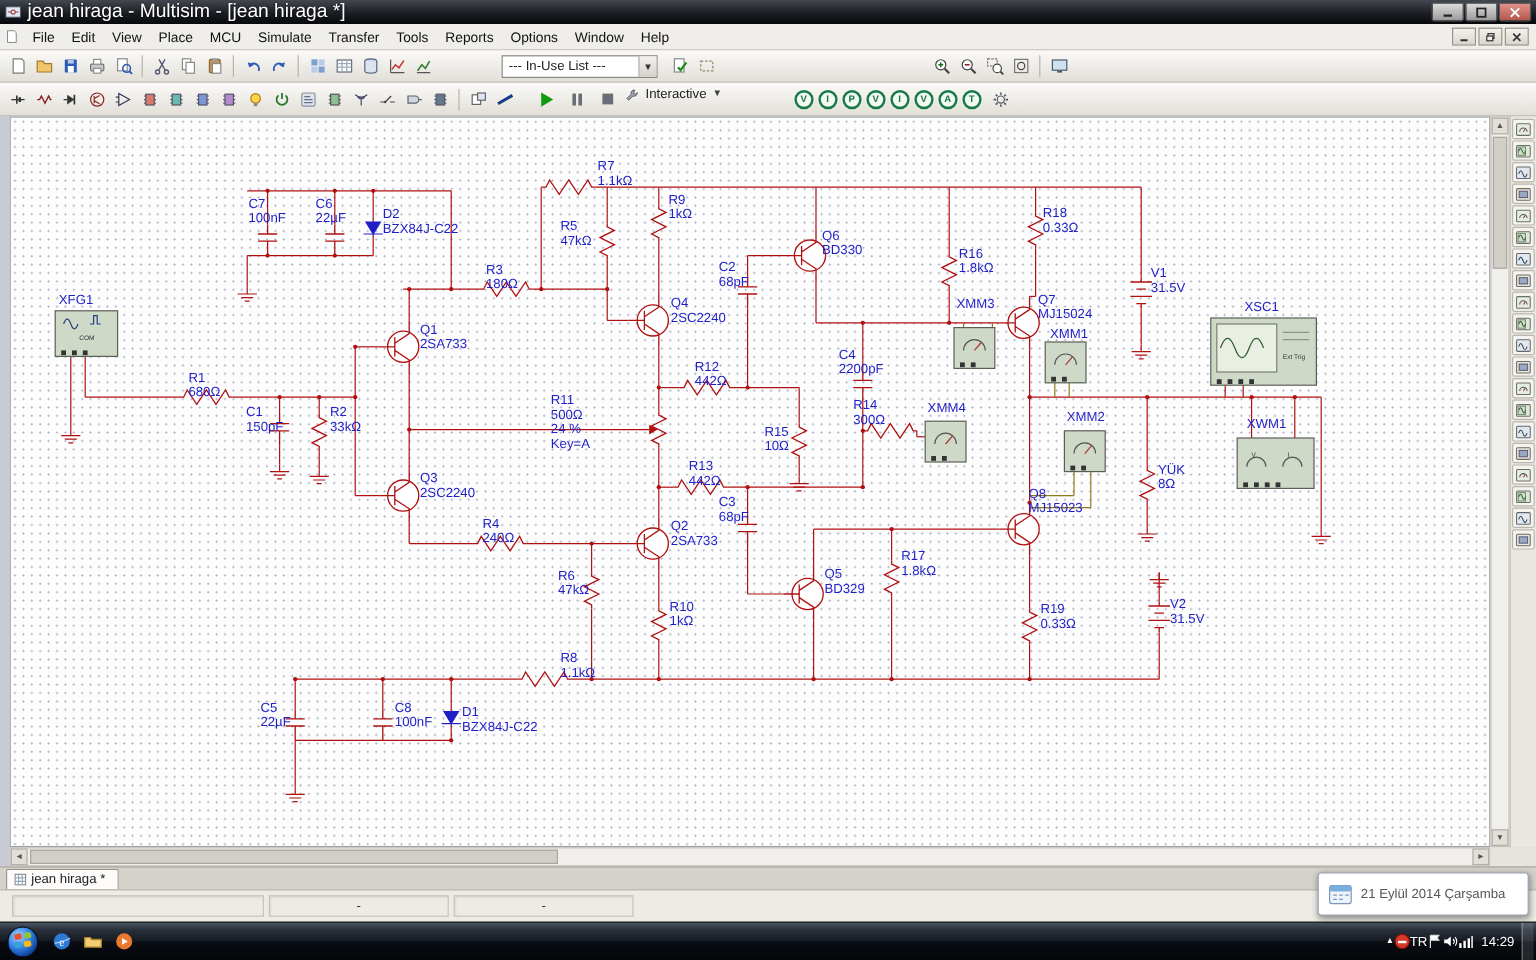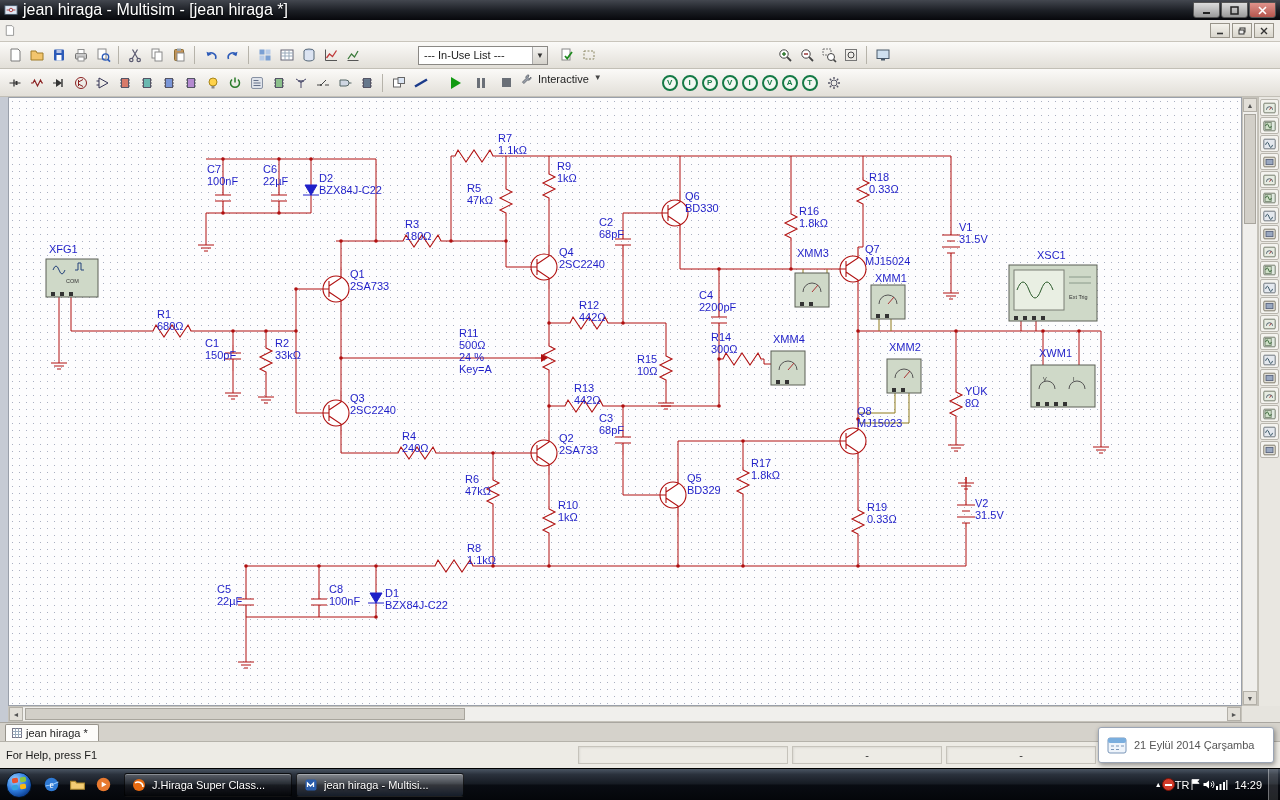--- a/index.html
+++ b/index.html
@@ -115,20 +115,21 @@
       </span>
   </span>
 </div>
 
 <div id="menubar">
   <span class="tico" style="margin-right:4px">
       <svg width="13" height="13" viewBox="0 0 16 16">
         <path d="M4 2h7l2 2v10H4z" fill="#fff" stroke="#888"></path>
       </svg>
     </span>
+  <span id="menu-items"><span class="mi">File</span><span class="mi">Edit</span><span class="mi">View</span><span class="mi">Place</span><span class="mi">MCU</span><span class="mi">Simulate</span><span class="mi">Transfer</span><span class="mi">Tools</span><span class="mi">Reports</span><span class="mi">Options</span><span class="mi">Window</span><span class="mi">Help</span></span>
   <span class="childbtns">
     <span class="cb">
         <svg viewBox="0 0 8 8">
           <line x1="1" y1="6.5" x2="7" y2="6.5" stroke="#333" stroke-width="1.6"></line>
         </svg>
       </span>
     <span class="cb">
         <svg viewBox="0 0 8 8">
           <rect x="2" y="1" width="5" height="4" fill="none" stroke="#333"></rect>
           <rect x="1" y="3" width="5" height="4" fill="#eee" stroke="#333"></rect>
@@ -1043,21 +1044,20 @@
   <span class="tab">
     <svg viewBox="0 0 10 10">
         <rect x="0.5" y="0.5" width="9" height="9" fill="#fff" stroke="#778"></rect>
         <path d="M0.5 3.5h9M0.5 6.5h9M3.5 0.5v9M6.5 0.5v9" stroke="#9ab"></path>
       </svg>
     <span>jean hiraga *</span>
   </span>
 </div>
 
 <div id="statusbar">
-  <span class="sb-help">For Help, press F1</span>
   <span class="sb-pane" style="width:210px"></span>
   <span class="sb-pane" style="width:150px">-</span>
   <span class="sb-pane" style="width:150px">-</span>
   <span class="sb-pane" style="width:180px;border:none;box-shadow:none"></span>
 </div>
 
 <div id="datepop">
   <svg viewBox="0 0 20 20">
       <rect x="1" y="3" width="18" height="15" rx="2" fill="#eef4fb" stroke="#7a96b8"></rect>
       <rect x="1" y="3" width="18" height="5" rx="2" fill="#7aaede"></rect>
@@ -1086,36 +1086,20 @@
           <path d="M1.5 12.5V5h4.5l1 1.5h7.5v6z" fill="#f3cc74" stroke="#a8842c"></path>
         </svg>
       </span>
       <span>
         <svg viewBox="0 0 16 16">
           <circle cx="8" cy="8" r="6.3" fill="#e8792f"></circle>
           <path d="M6.3 5.3l4.5 2.7-4.5 2.7z" fill="#fff"></path>
         </svg>
       </span>
     </span>
-  <span id="taskbtns">
-      <button class="tkb">
-        <svg viewBox="0 0 16 16">
-          <circle cx="8" cy="8" r="6" fill="#e86a10"></circle>
-          <path d="M4 6a5 5 0 0 1 8 4" stroke="#fff" fill="none" stroke-width="1.5"></path>
-        </svg>
-        <span class="tkb-lbl">J.Hiraga Super Class...</span>
-      </button>
-      <button class="tkb active">
-        <svg viewBox="0 0 16 16">
-          <rect x="2.5" y="2.5" width="11" height="11" rx="2" fill="#2a5caa"></rect>
-          <path d="M4.5 10V6l3 3 3-3v4" stroke="#fff" fill="none" stroke-width="1.3"></path>
-        </svg>
-        <span class="tkb-lbl">jean hiraga - Multisi...</span>
-      </button>
-    </span>
   <span class="tray">
     <span class="tico" style="color:#fff;font-size:7px">▲</span>
     <span class="redico">
         <i></i>
       </span>
     <span class="lang">TR</span>
     <span class="tico">
         <svg viewBox="0 0 13 13">
           <path d="M3 12V1.5M3 1.5h7l-1.5 2L10 5.5H3" fill="#fff" stroke="#ddd"></path>
         </svg>

